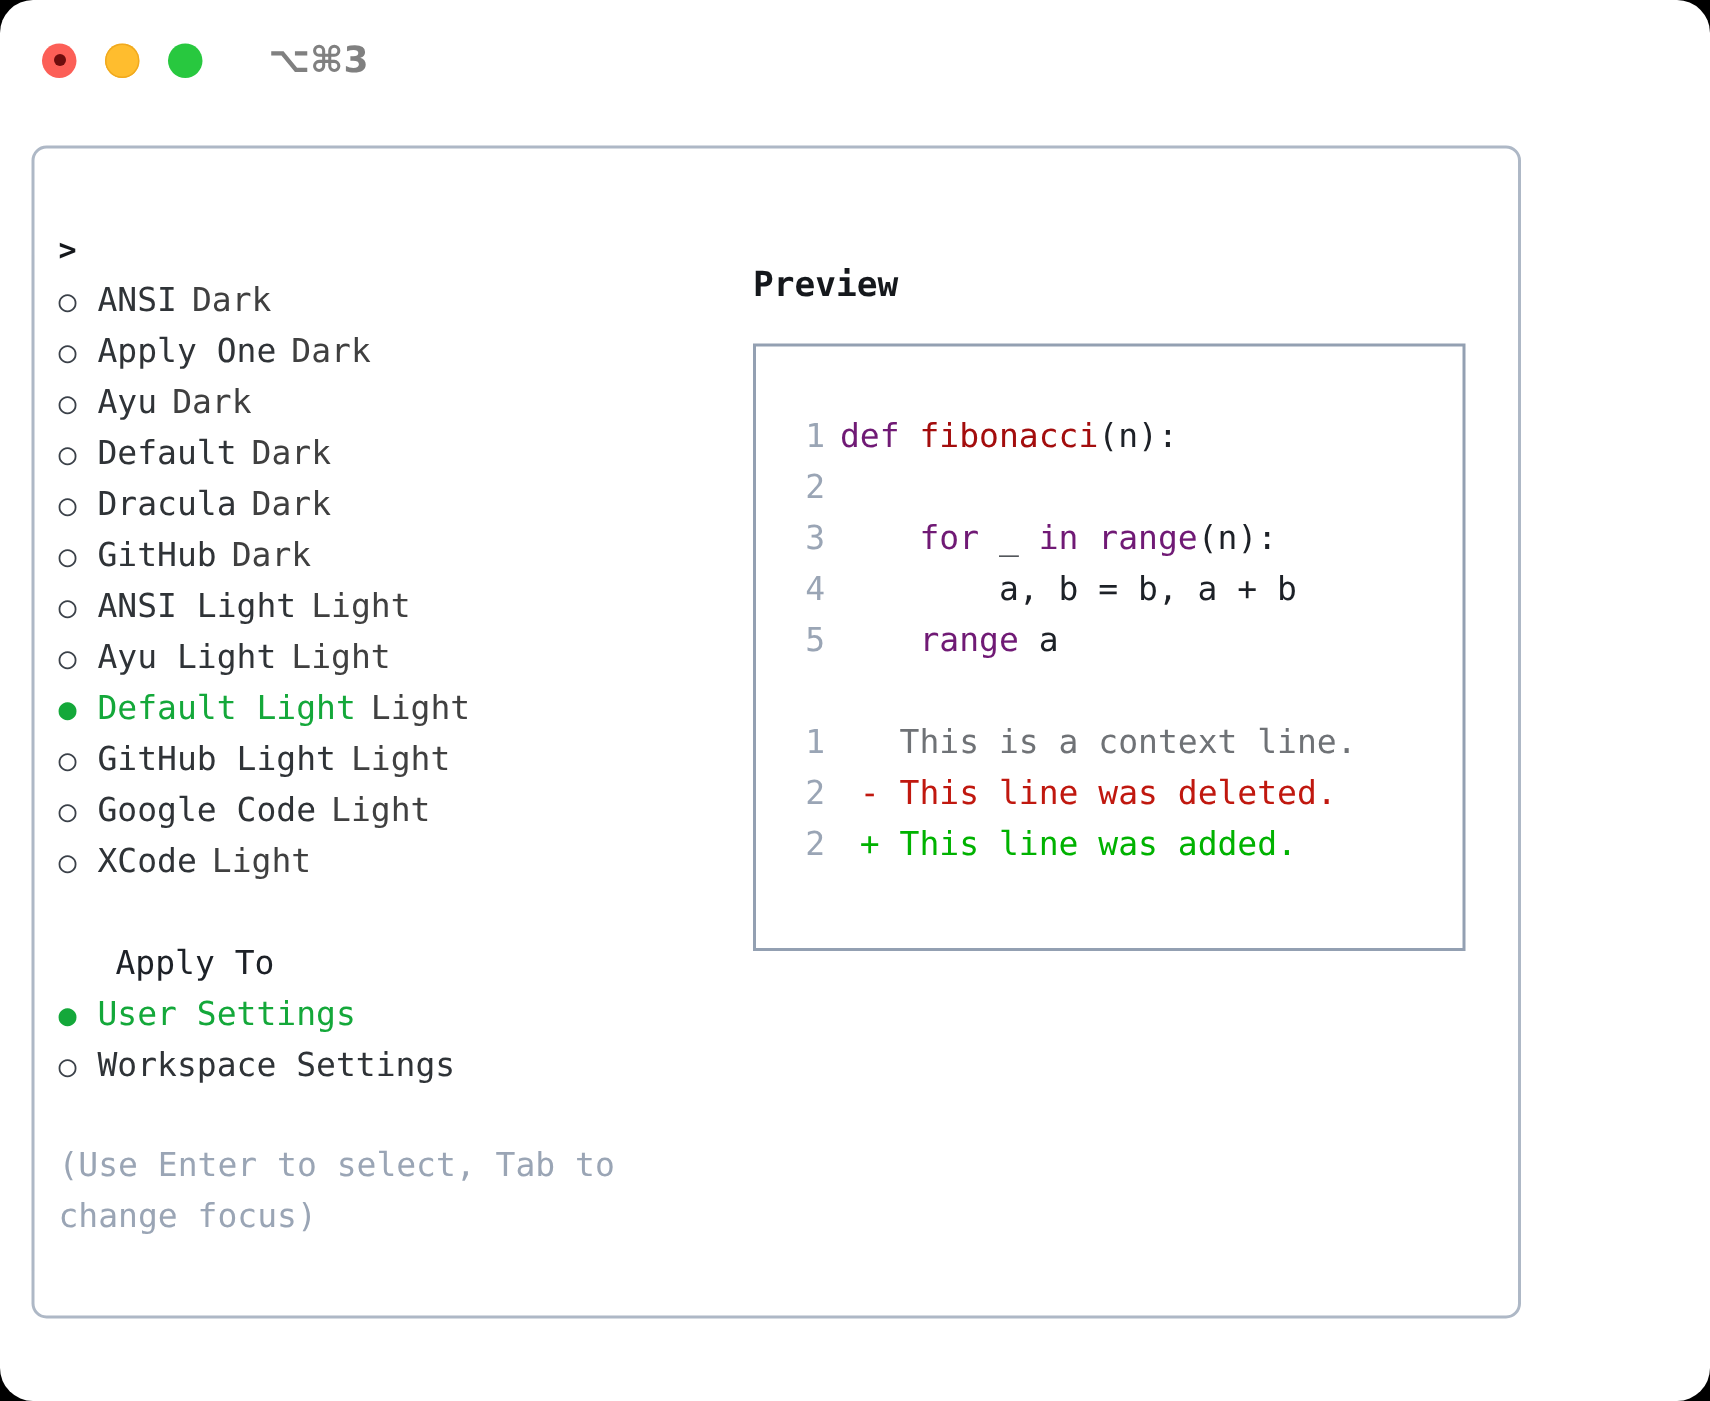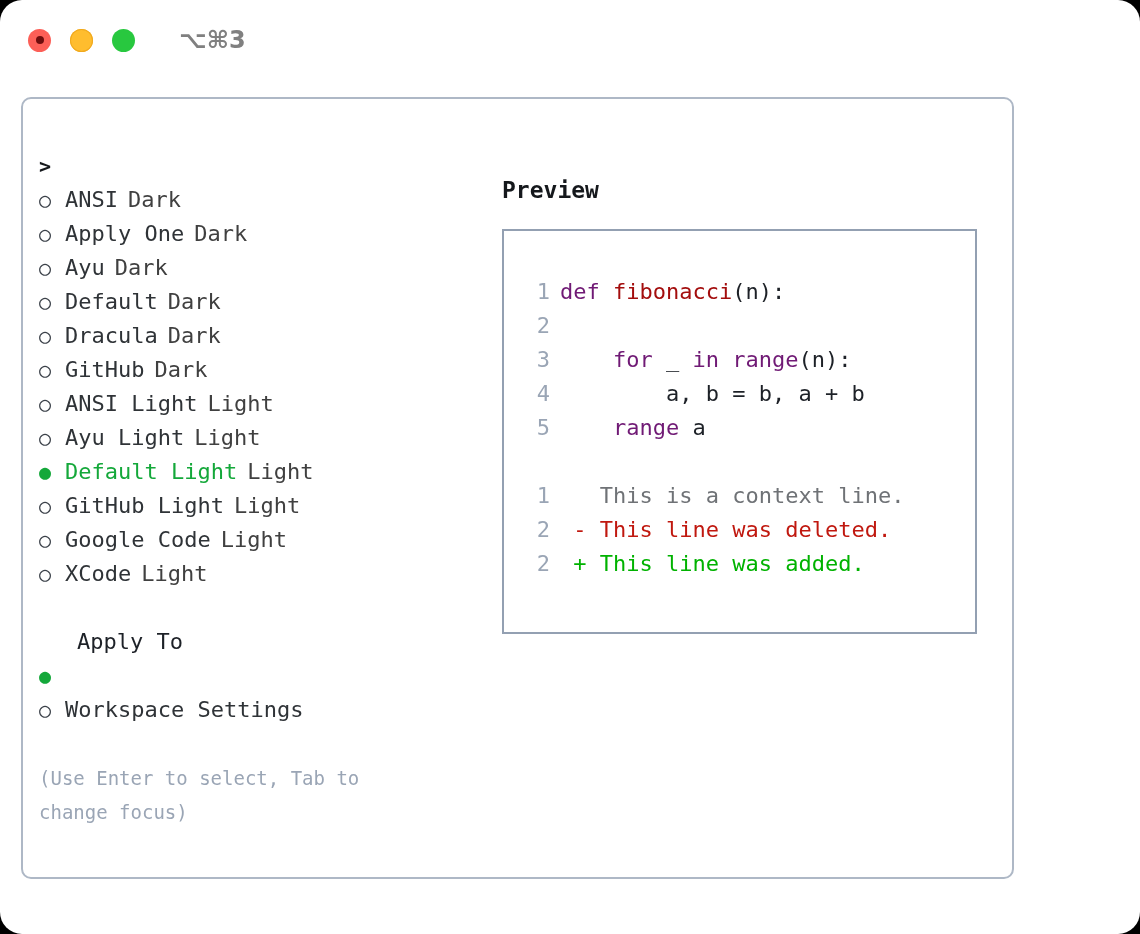--- a/index.html
+++ b/index.html
@@ -125,21 +125,21 @@
   }
   .section-header .bullet { color: #15181c; font-weight: bold; }
   .group-title {
     font-weight: normal;
     color: #1d2127;
     margin-left: 12px;
   }
   .spacer-row { height: 34px; }
   #hint {
     margin-top: 34px;
-    font-size: 19px;
+    font-size: 22px;
     line-height: 34px;
     color: #9aa5b5;
     width: 400px;
     white-space: pre-wrap;
   }
 
   
   #right-col {
     position: absolute;
     left: 479px;
@@ -223,21 +223,21 @@
           </div>
 
         <div class="spacer-row"></div>
 
         <div class="row">
           <span class="bullet blank">○</span>
           <span class="row-label group-title">Apply To</span>
         </div>
 
         <div id="apply-to-list">
-            <div class="row selected"><span class="bullet sel">●</span></div>
+            <div class="row selected"><span class="bullet sel">●</span><span class="row-label">User Settings</span></div>
             <div class="row"><span class="bullet">○</span><span class="row-label">Workspace Settings</span></div>
           </div>
 
         <div id="hint">(Use Enter to select, Tab to change focus)</div>
       </div>
 
       <div id="right-col">
         <div id="preview-title">Preview</div>
         <div id="preview-box">
           <div id="code-block">

